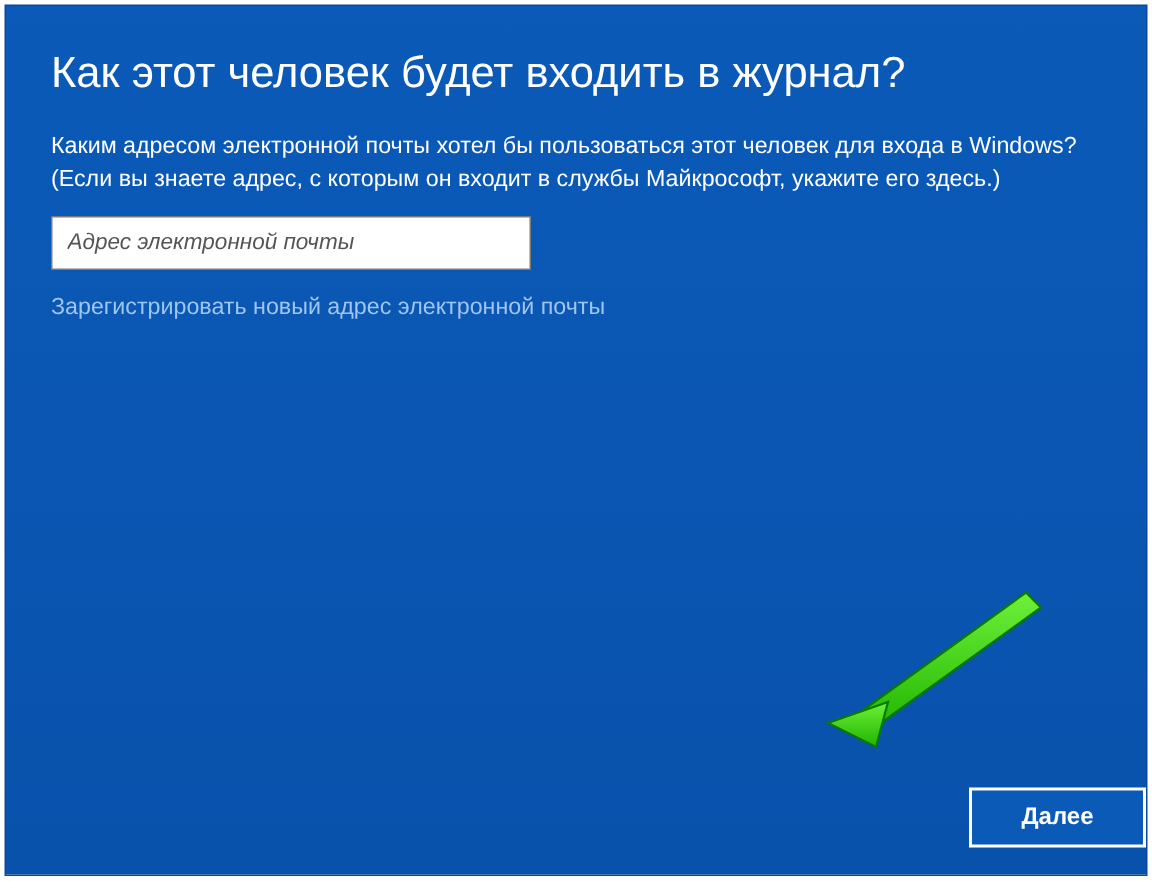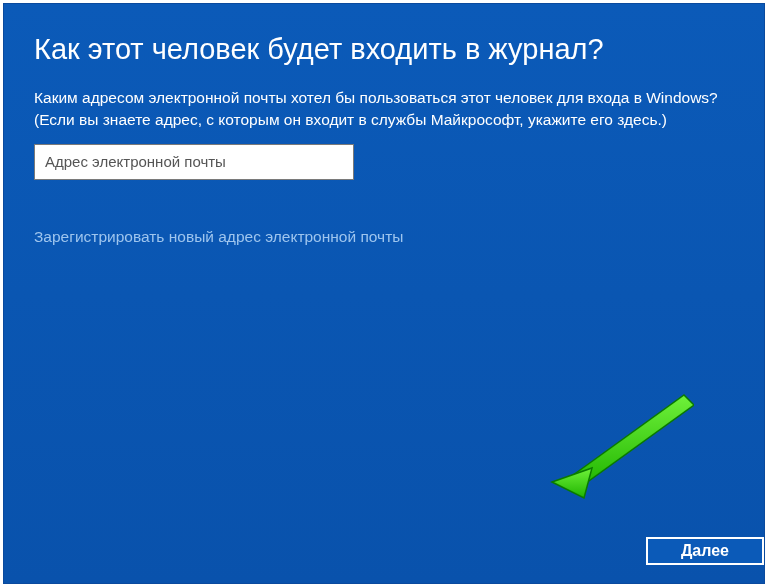--- a/index.html
+++ b/index.html
@@ -47,30 +47,30 @@
       width: 320px;
       height: 36px;
       background: #fff;
       border: 1px solid #7a7a7a;
       padding: 0 10px;
       font-size: 15px;
       color: #333;
       font-family: inherit;
       margin-bottom: 16px;
       display: block;
+      font-style: italic;
     }
     .email-input::placeholder {
       color: #555;
     }
     .link {
       color: #9ec5ee;
       font-size: 15.5px;
       cursor: pointer;
       display: inline-block;
-      margin-top: 32px;
     }
     .sync-text {
       font-size: 15.5px;
       line-height: 1.45;
       color: #ffffff;
       margin-top: 30px;
       margin-bottom: 50px;
       max-width: 710px;
     }
     .privacy-link {
@@ -88,21 +88,21 @@
     }
     .button-bar {
       position: absolute;
       bottom: 18px;
       right: 0;
       display: flex;
       gap: 12px;
     }
     .btn {
       min-width: 118px;
-      height: 28px;
+      height: 40px;
       background: #0b5ab8;
       border: 2px solid #ffffff;
       color: #fff;
       font-size: 16px;
       font-family: inherit;
       font-weight: 600;
       cursor: pointer;
       padding: 0 18px;
       display: flex;
       align-items: center;

